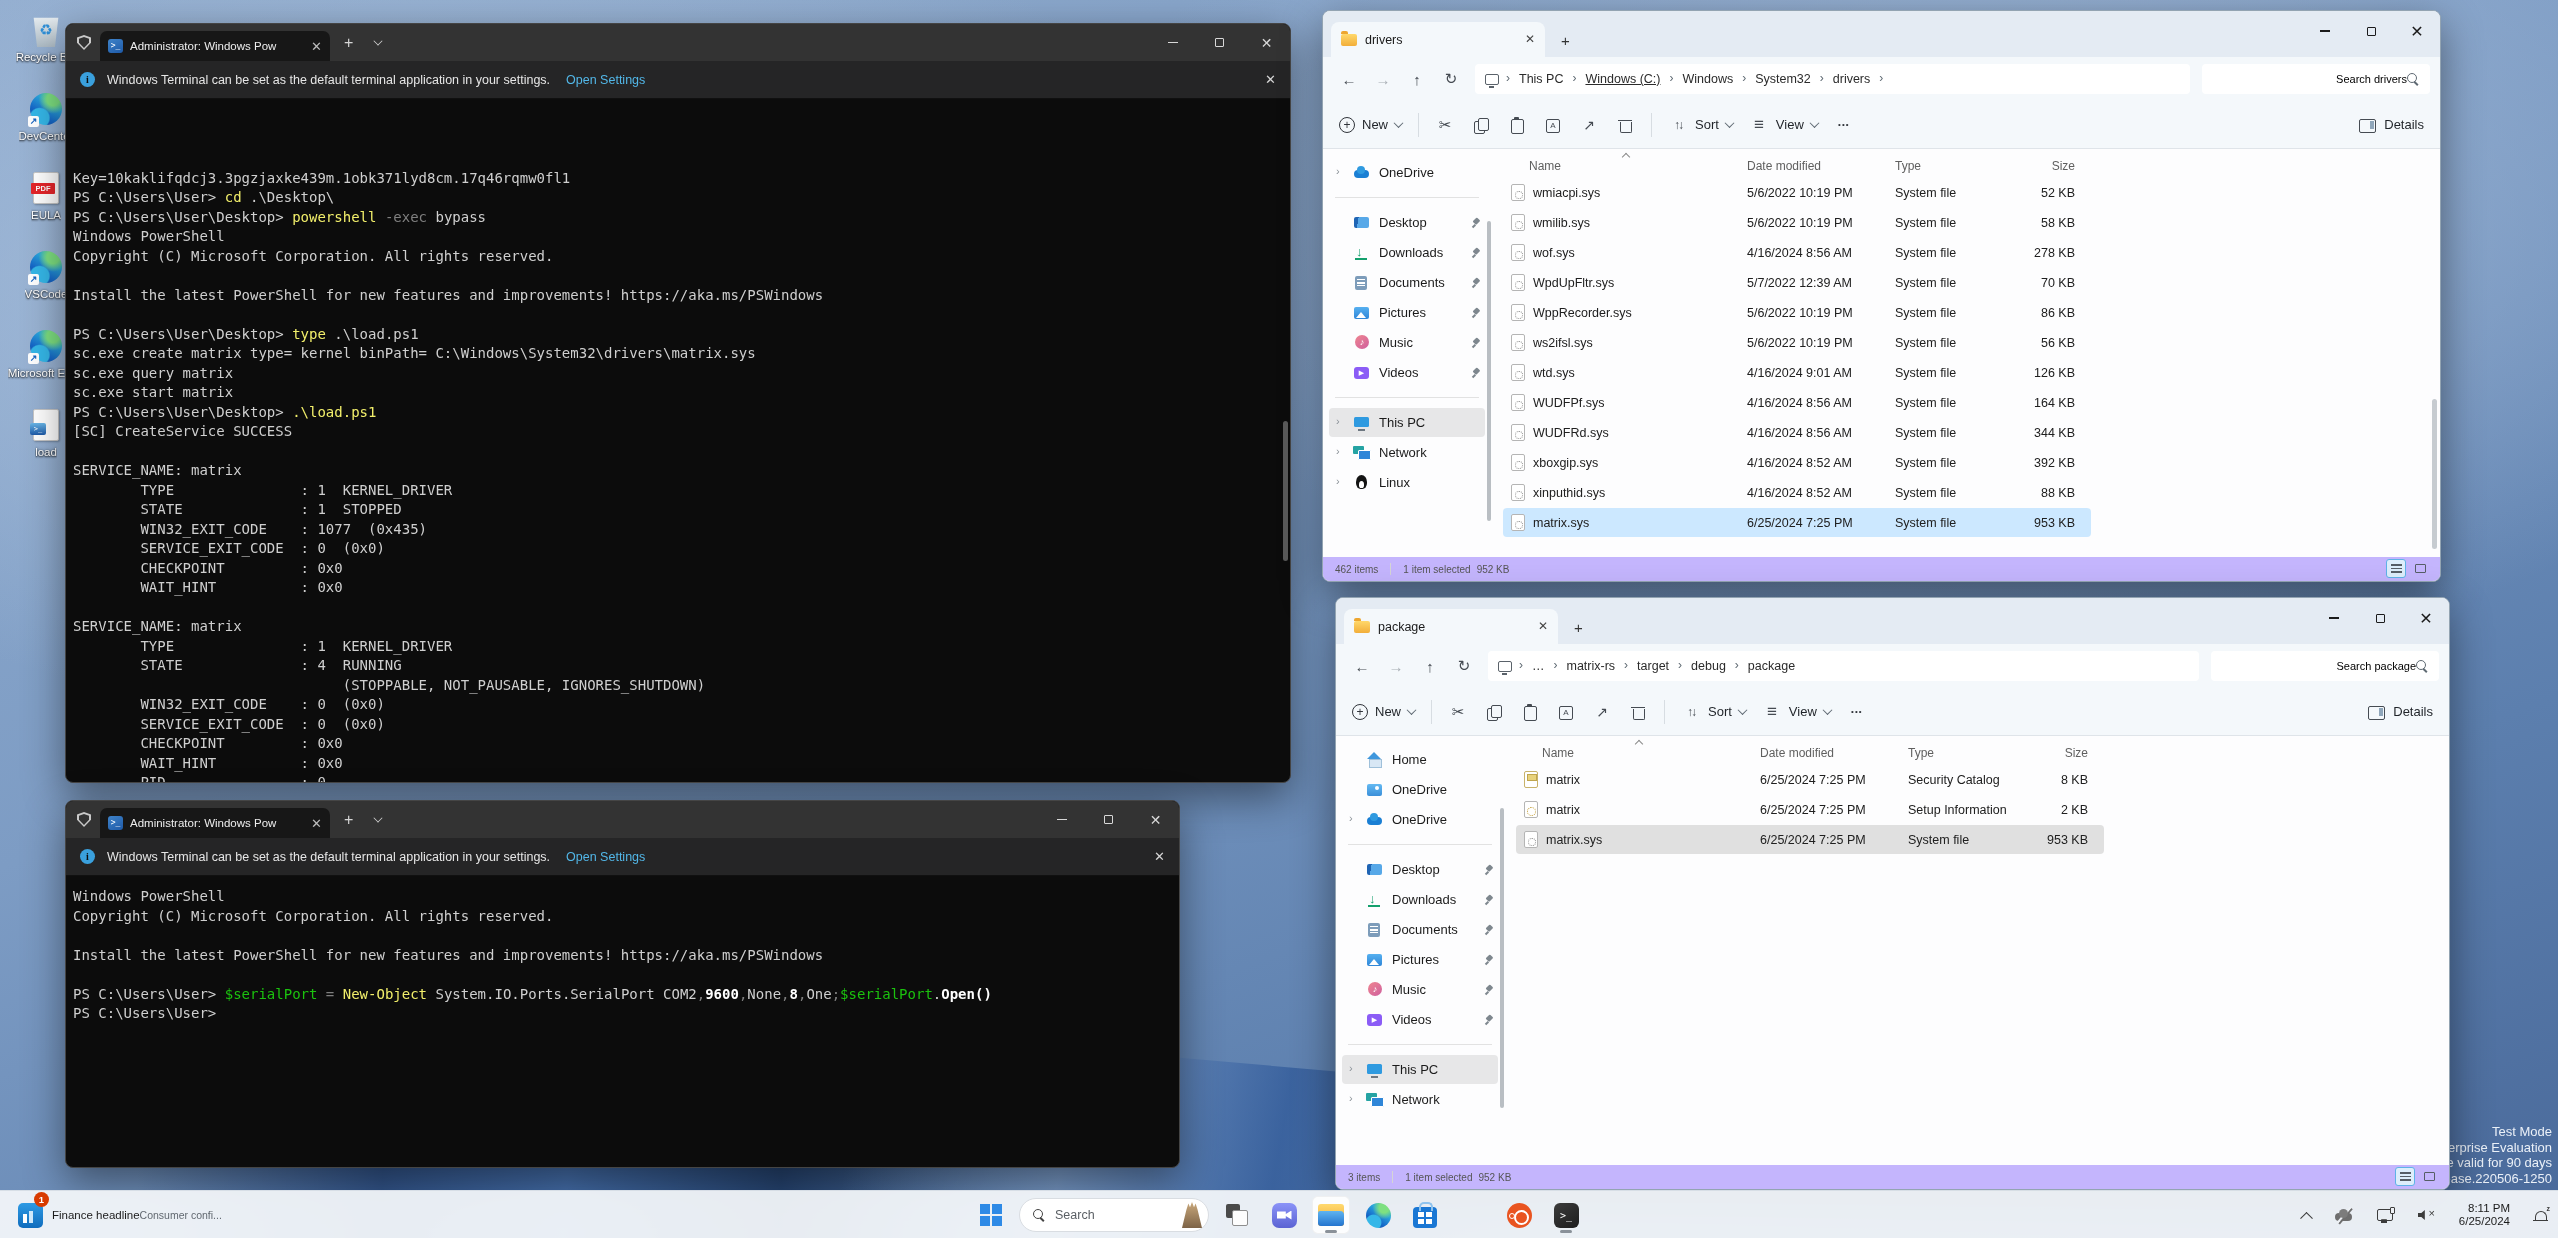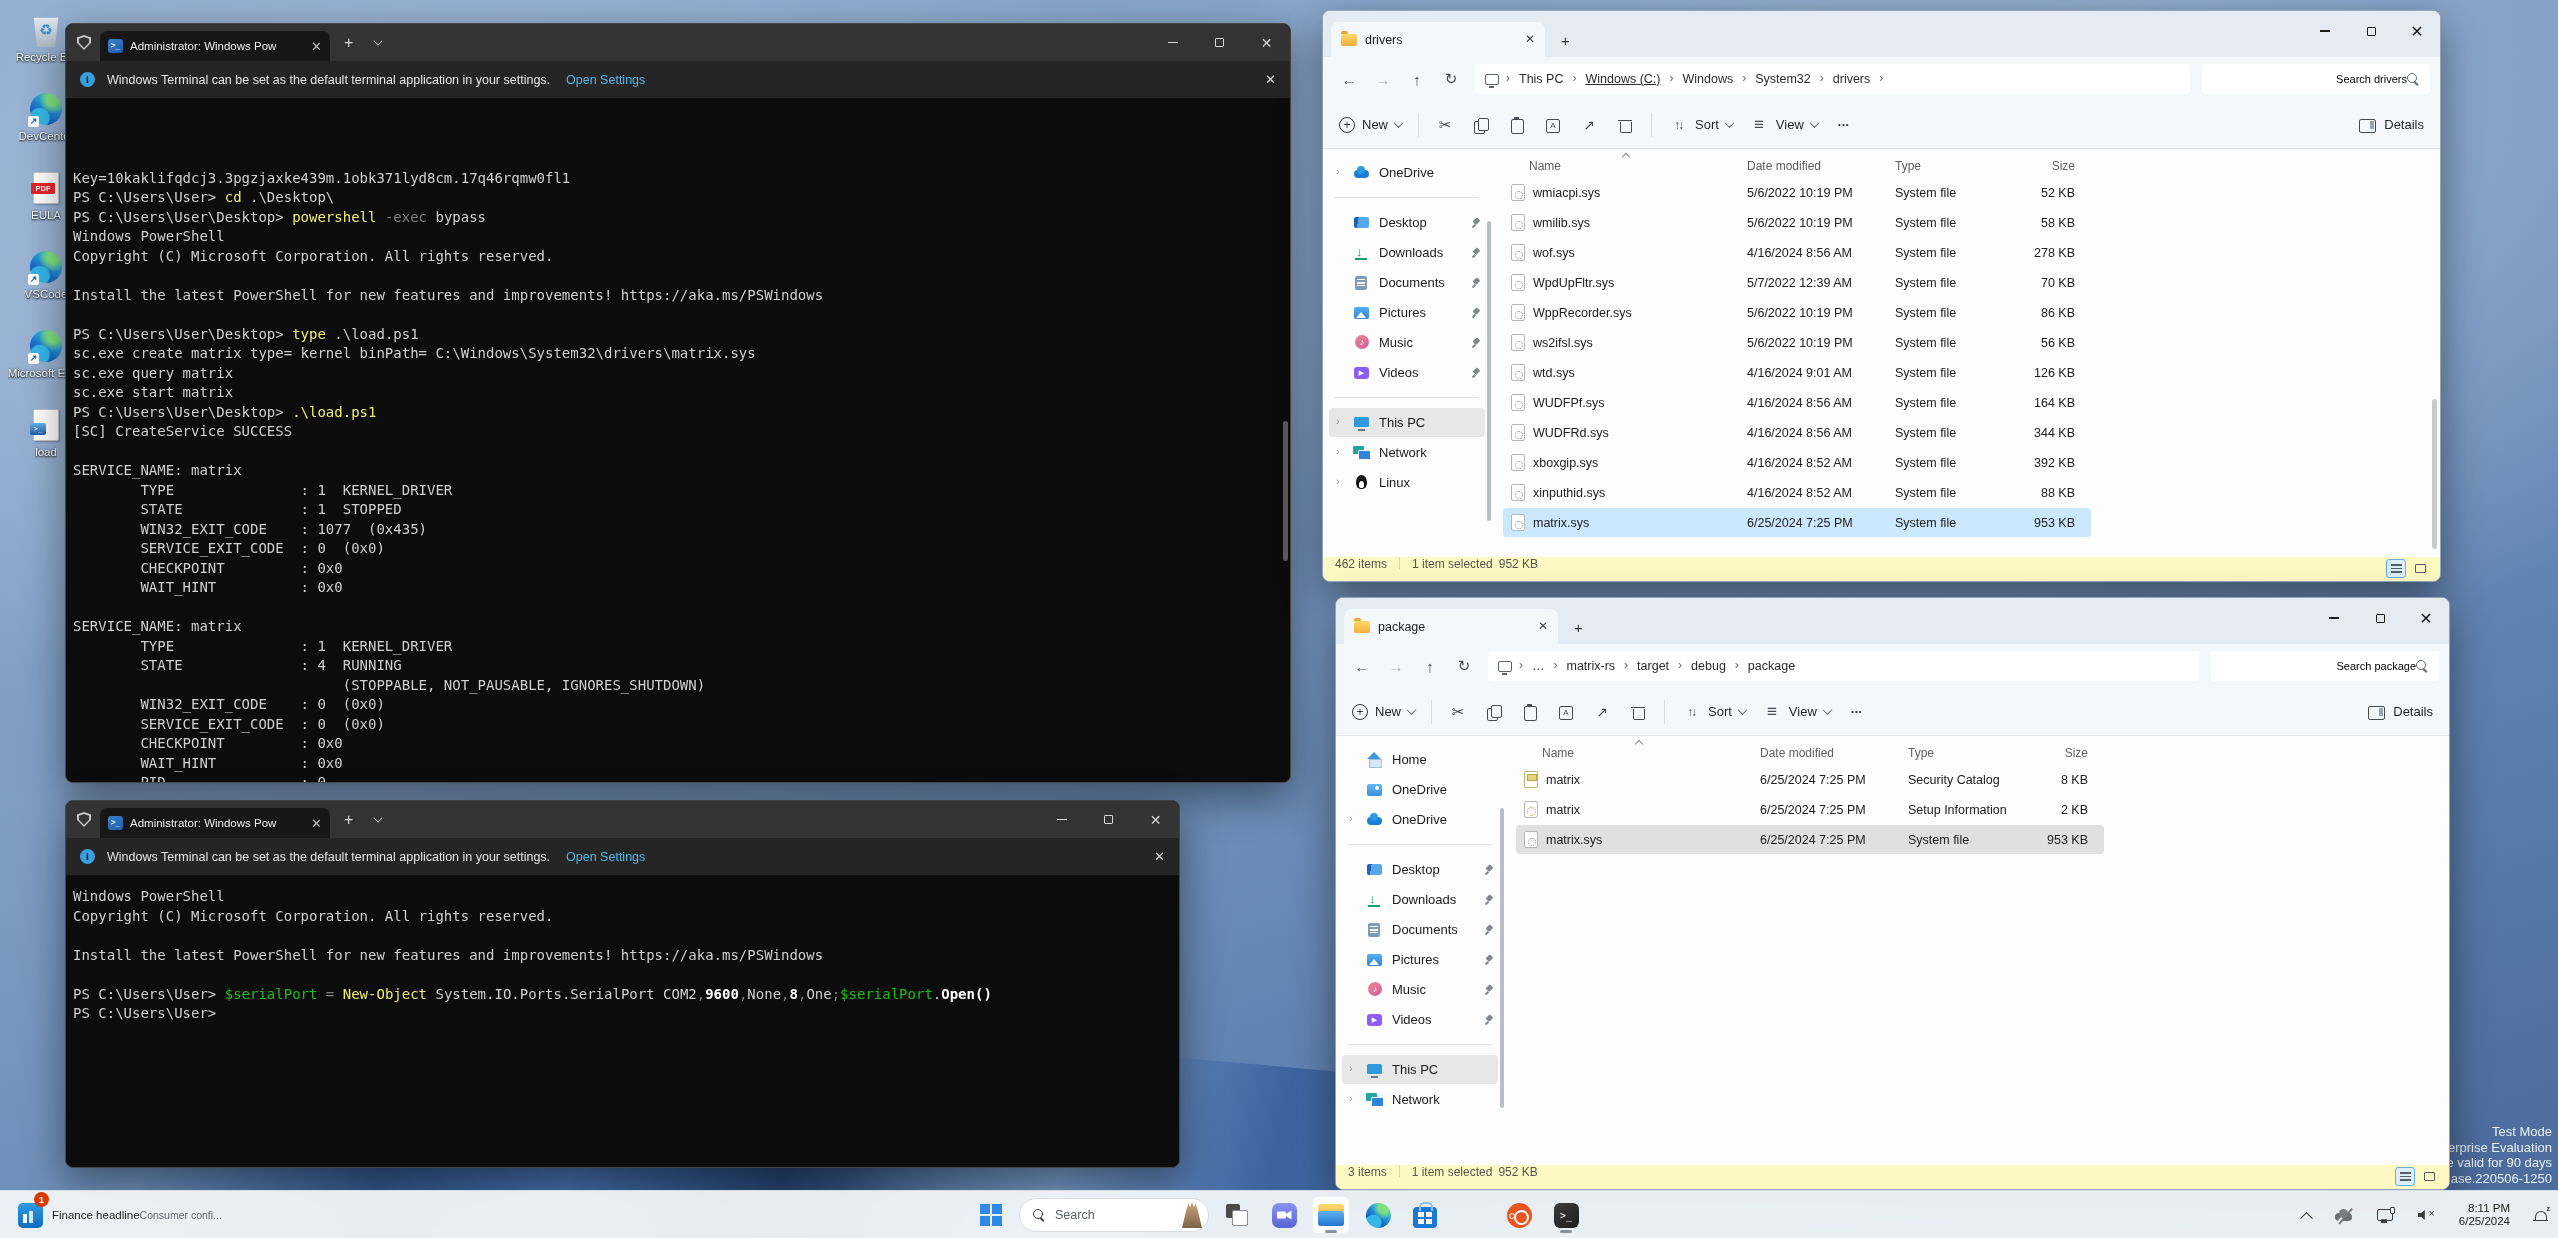--- a/index.html
+++ b/index.html
@@ -174,21 +174,21 @@
   .frow{display:flex;align-items:center;height:29px;margin-bottom:1px;width:588px;border-radius:4px;font-size:12.5px;color:#202020}
   .frow .c0{display:flex;align-items:center;gap:8px;padding-left:8px;white-space:nowrap;overflow:hidden}
   .frow.sel-active{background:#cce8ff}
   .frow.sel-inactive{background:#e0e0e0}
   .fico{flex:none;width:14px;height:17px;background:#fff;border:1px solid #b5b5b5;border-radius:2px;position:relative}
   .fico-sys::after{content:"";position:absolute;right:1px;bottom:1px;width:6px;height:6px;border:1.4px dotted #8a8a8a;border-radius:50%}
   .fico-cat{border-color:#c8b26a}
   .fico-cat::after{content:"";position:absolute;left:2px;top:2px;width:8px;height:5px;background:#e8d27a;border:1px solid #bfa54e}
   .fico-inf::after{content:"";position:absolute;right:1px;bottom:1px;width:7px;height:7px;border:1.6px dotted #c09a2e;border-radius:50%}
   .files-scroll{position:absolute;right:3px;bottom:8px;width:5px;height:150px;background:#c6cbd0;border-radius:3px}
-  .statusbar{height:24px;background:#fef9c3;display:flex;gap:6px;padding:0 12px;font-size:12px;color:#555;flex:none;position:relative}
+  .statusbar{height:24px;background:#c4b5fd;display:flex;align-items:center;gap:6px;padding:0 12px;font-size:10px;color:#555;flex:none;position:relative}
   .st-sep{width:1px;height:12px;background:#d5d5d5;margin:0 6px}
   .view-toggles{position:absolute;right:10px;top:2px;display:flex;gap:4px}
   .vt{width:20px;height:19px;border-radius:3px;display:flex;align-items:center;justify-content:center}
   .vt.on{border:1px solid #5fb2e8;background:#ddeefb}
   .vt-lines{width:11px;height:9px;background:repeating-linear-gradient(#565e66 0 1.6px,rgba(0,0,0,0) 1.6px 3.6px)}
   .vt-box{width:11px;height:9px;border:1.4px solid #565e66;border-radius:1px}
 
   
   .taskbar{position:absolute;left:0;bottom:0;width:2558px;height:48px;z-index:10;
     background:rgba(242,245,249,.95);border-top:1px solid rgba(210,218,226,.8)}

